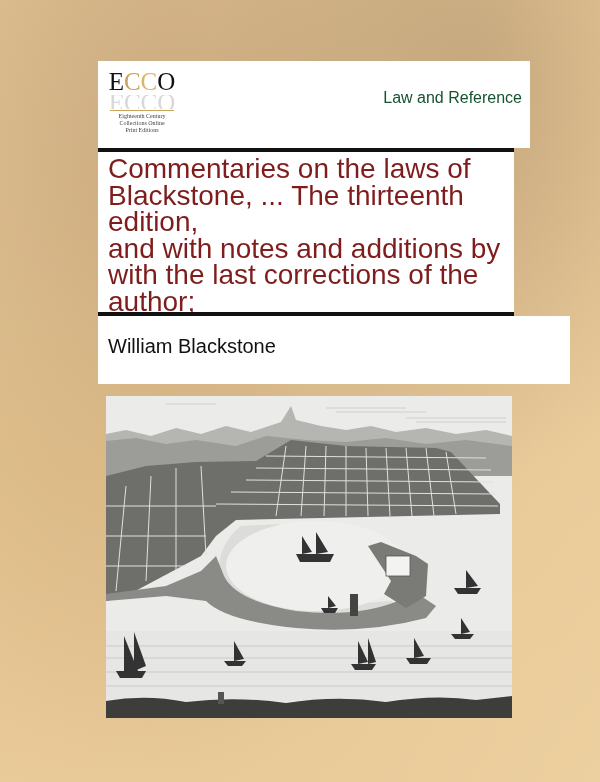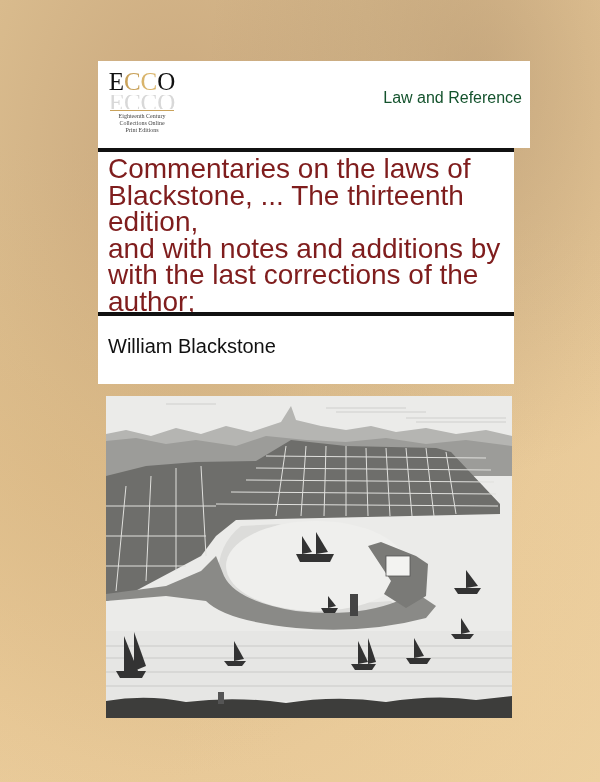--- a/index.html
+++ b/index.html
@@ -34,21 +34,21 @@
       font-size: 16px; color: #14532d;
     }
     .rule { position: absolute; left: 98px; width: 416px; height: 4px; background: #111; }
     .rule-1 { top: 148px; }
     .rule-2 { top: 312px; }
     .title-panel { left: 98px; top: 152px; width: 416px; height: 160px; }
     .title-text {
       position: absolute; left: 10px; top: 4px; right: 8px;
       font-size: 28px; line-height: 26.5px; color: #7f1d1d;
     }
-    .author-panel { left: 98px; top: 316px; width: 416px; height: 68px; }
+    .author-panel { left: 98px; top: 316px; width: 472px; height: 68px; }
     .author-text { position: absolute; left: 10px; top: 19px; font-size: 20px; color: #111; }
     .engraving {
       position: absolute; left: 106px; top: 396px; width: 406px; height: 322px;
       background: #e9e9e7; overflow: hidden;
     }
     .engraving svg { display: block; }
   </style>
 </head>
 <body>
 

